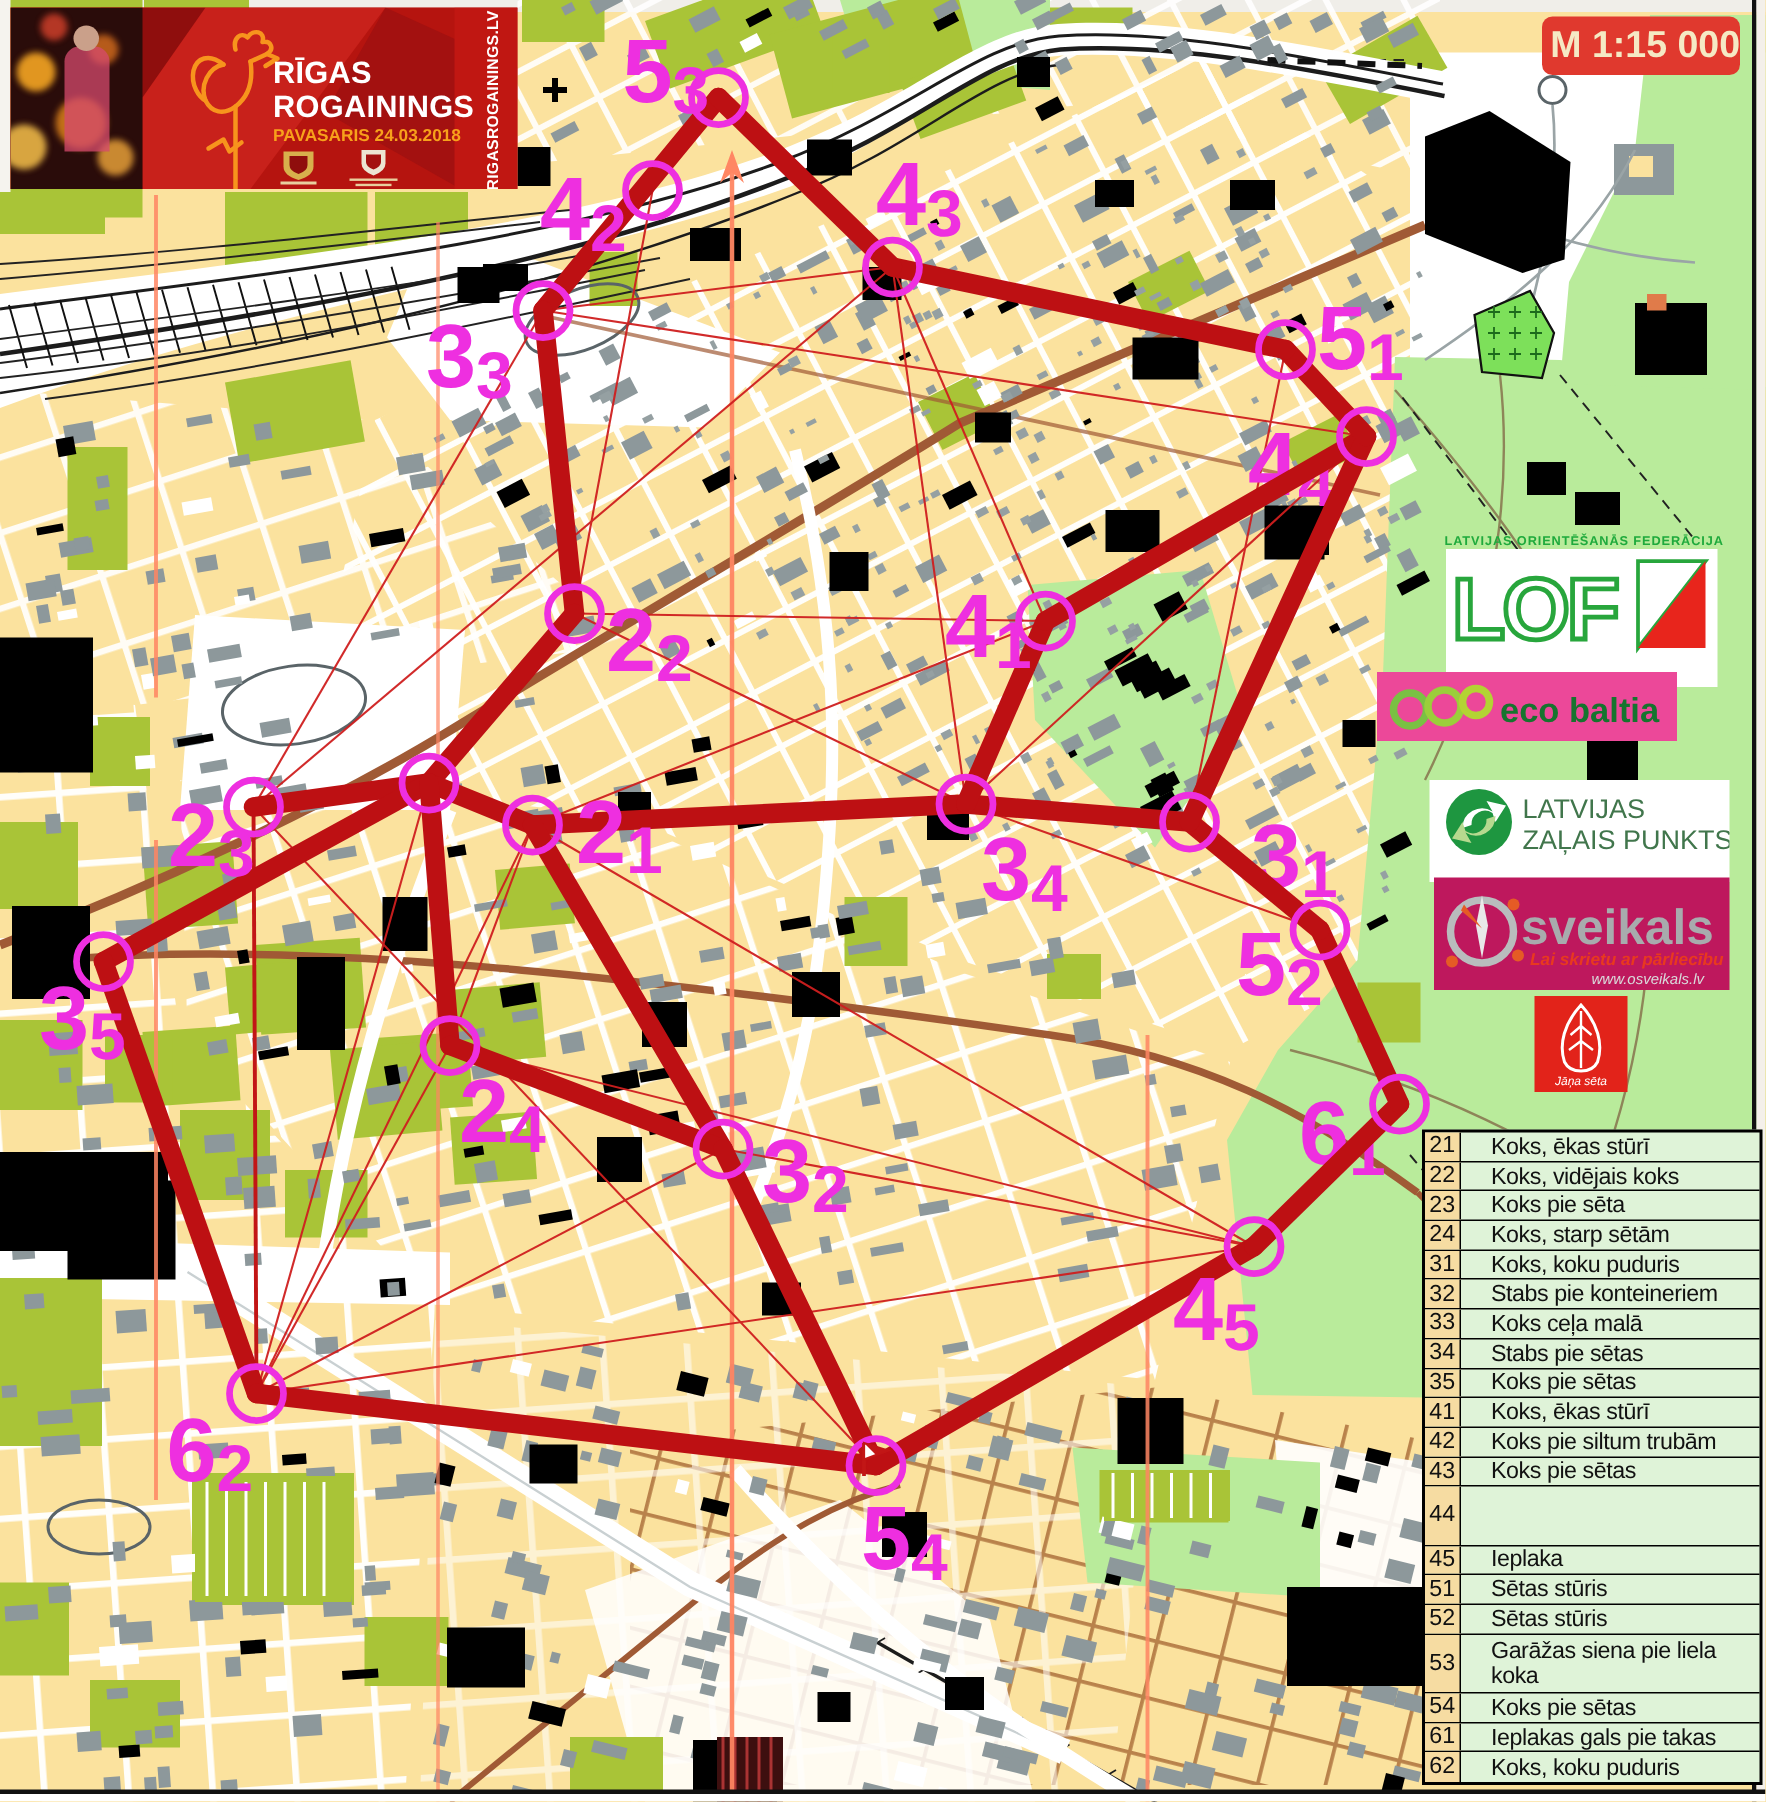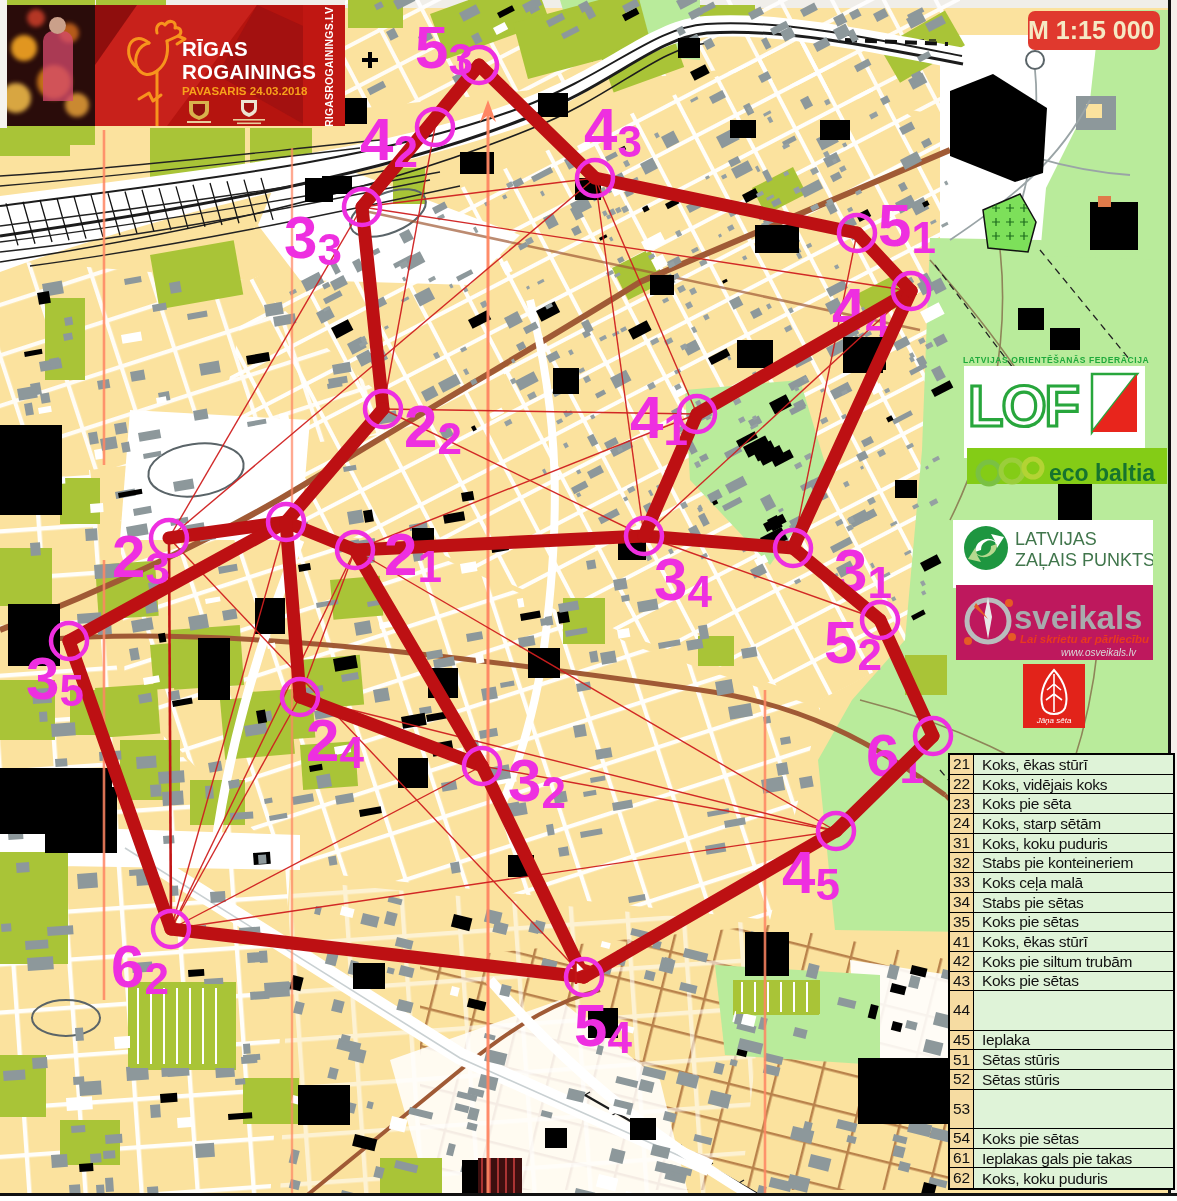--- a/index.html
+++ b/index.html
@@ -4,34 +4,34 @@
 body{width:1177px;height:1201px;position:relative;overflow:hidden;font-family:"Liberation Sans",sans-serif;background:#fbdf95}
 .abs{position:absolute}
 
 #banner{left:7px;top:5px;width:338px;height:121px;background:#b5140f;overflow:hidden}
 #bphoto{position:absolute;left:0;top:0;width:88px;height:121px;background:#2a0c0a;overflow:hidden}
 .bok{position:absolute;border-radius:50%;filter:blur(2px)}
 #btxt1{position:absolute;left:175px;top:32px;color:#fff;font-size:20.5px;font-weight:bold;letter-spacing:0.2px;line-height:23px}
 #btxt2{position:absolute;left:175px;top:80px;color:#f7a11b;font-size:11.5px;font-weight:bold}
 #bvert{position:absolute;left:316px;top:122px;color:#fff;font-size:10.5px;font-weight:bold;letter-spacing:0.2px;transform:rotate(-90deg);transform-origin:0 0;white-space:nowrap}
 
-#mbox{left:1028px;top:11px;width:132px;height:39px;background:#e0392e;border-radius:7px;color:#f5e9c4;font-size:25px;font-weight:bold;text-align:left;line-height:39px;white-space:nowrap}
+#mbox{left:1028px;top:11px;width:132px;height:39px;background:#e0392e;border-radius:7px;color:#f5e9c4;font-size:25px;font-weight:bold;text-align:right;line-height:39px;white-space:nowrap}
 
 #loftitle{left:963px;top:355px;width:185px;color:#1faa3c;font-size:8.5px;font-weight:bold;letter-spacing:0.6px;white-space:nowrap}
 #lofbox{left:964px;top:366px;width:181px;height:92px;background:#fff}
-#ecobox{left:967px;top:448px;width:200px;height:36px;background:#84cc16}
+#ecobox{left:918px;top:448px;width:200px;height:46px;background:#ec4899}
 #zpbox{left:953px;top:520px;width:200px;height:68px;background:#fff}
 #osbox{left:956px;top:585px;width:197px;height:75px;background:#be185d}
 #leafbox{left:1023px;top:664px;width:62px;height:64px;background:#e2231a}
 
 #legend{left:948px;top:753px;width:227px;background:#dff3d8;border:2px solid #000}
 .lrow{display:flex;border-bottom:1.5px solid #000}
 .lrow:last-child{border-bottom:none}
 .lnum{width:24px;background:#f6dca2;border-right:1.5px solid #000;font-size:15.5px;text-align:center;display:flex;align-items:center;justify-content:center;color:#111}
-.ltxt{flex:1;font-size:15.5px;padding:0 0 0 8px;display:flex;align-items:center;color:#111;line-height:17px;letter-spacing:-0.3px}
+.ltxt{flex:1;font-size:15.5px;padding:0 0 0 20px;display:flex;align-items:center;color:#111;line-height:17px;letter-spacing:-0.3px}
 </style></head><body>
 
 <div class="abs" style="left:0;top:0"><svg width="1177" height="1201" viewBox="0 0 1177 1201">
       <defs>
 <pattern id="gne" width="46" height="40" patternUnits="userSpaceOnUse" patternTransform="rotate(-27.5)">
  <rect width="46" height="40" fill="none"></rect>
  <rect x="0" y="0" width="46" height="4" fill="#ffffff"></rect>
  <rect x="0" y="0" width="4" height="40" fill="#ffffff"></rect>
 </pattern>
 <pattern id="gc" width="56" height="48" patternUnits="userSpaceOnUse" patternTransform="rotate(-18)">
@@ -1375,20 +1375,21 @@
     <div class="lrow" style="height:19.7px">
       <div class="lnum">51</div>
       <div class="ltxt">Sētas stūris</div>
     </div>
     <div class="lrow" style="height:19.7px">
       <div class="lnum">52</div>
       <div class="ltxt">Sētas stūris</div>
     </div>
     <div class="lrow" style="height:39.4px">
       <div class="lnum">53</div>
+      <div class="ltxt">Garāžas siena pie liela<br>koka</div>
     </div>
     <div class="lrow" style="height:19.7px">
       <div class="lnum">54</div>
       <div class="ltxt">Koks pie sētas</div>
     </div>
     <div class="lrow" style="height:19.7px">
       <div class="lnum">61</div>
       <div class="ltxt">Ieplakas gals pie takas</div>
     </div>
     <div class="lrow" style="height:19.7px">

